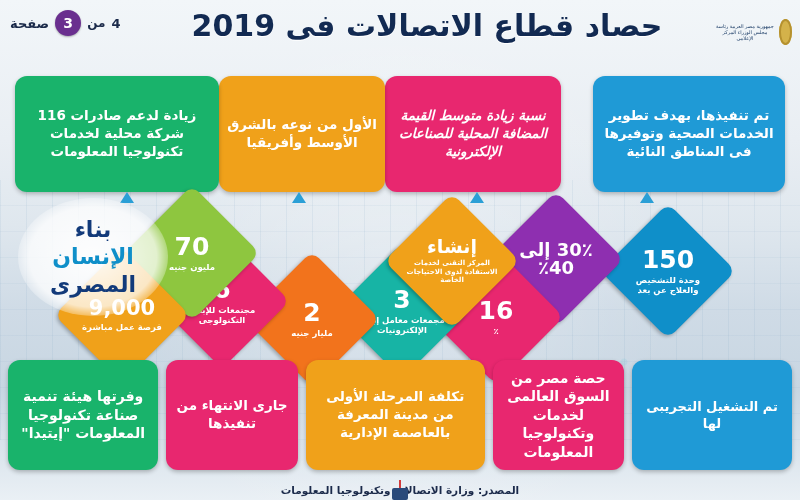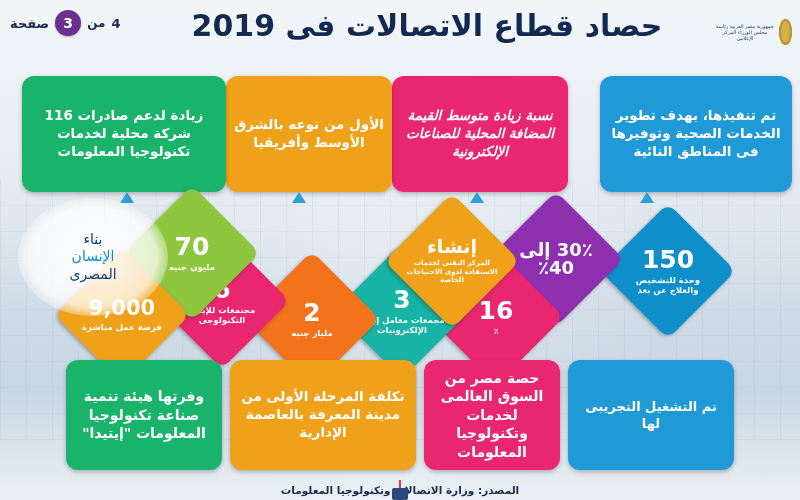--- a/index.html
+++ b/index.html
@@ -39,21 +39,21 @@
   }
   .pagebadge{position:absolute;left:10px;top:10px;display:flex;align-items:center;gap:6px;
     font-size:13px;color:#1b2a4a;font-weight:bold;}
   .pagebadge .circle{width:26px;height:26px;border-radius:50%;background:#6a2f8f;color:#fff;
     display:flex;align-items:center;justify-content:center;font-size:14px;font-weight:bold;
     box-shadow:0 1px 2px rgba(0,0,0,.3);}
   .pagebadge .of{font-size:12px;color:#1b2a4a;}
 
   
   .toprow{position:absolute;top:76px;left:8px;right:8px;height:116px;display:flex;
-    flex-direction:row-reverse;gap:0;justify-content:flex-end;}
+    flex-direction:row-reverse;gap:0;justify-content:center;}
   .card{
     border-radius:12px;color:#fff;font-weight:bold;
     display:flex;align-items:center;justify-content:center;text-align:center;
     padding:6px 8px;line-height:1.32;
     box-shadow:0 2px 4px rgba(0,0,0,.25);
   }
   .t1{width:188px;font-size:13.5px;background:#19b36b;}
   .t2{width:150px;font-size:13.5px;background:#f0a11a;}
   .t3{width:160px;font-size:13.5px;background:#e8276f;font-style:italic;}
   .t4{width:176px;font-size:13.5px;background:#1f9ad6;margin-left:32px;}
@@ -86,21 +86,21 @@
   .dins{top:8px;right:300px;background:#f0a11a;}
   .d2{top:66px;right:440px;background:#f2731c;}
   .d6{top:48px;right:530px;background:#e8276f;}
   .d70{top:0px;right:560px;background:#8ec63f;}
   .d9000{top:62px;right:630px;background:#f0a11a;}
 
   
   .human{
     position:absolute;top:198px;left:18px;width:150px;height:118px;
     display:flex;align-items:center;justify-content:center;text-align:center;
-    color:#123a7a;font-weight:normal;font-size:14px;line-height:1.25;
+    color:#123a7a;font-weight:bold;font-size:22px;line-height:1.25;
     background:radial-gradient(ellipse at center, rgba(255,255,255,.95) 0%, rgba(255,255,255,.75) 60%, rgba(255,255,255,0) 78%);
     border-radius:50%;
   }
   .human .l2{color:#0f8fc9;}
 
   
   .botrow{position:absolute;bottom:30px;left:8px;right:8px;height:110px;display:flex;
     flex-direction:row-reverse;gap:8px;justify-content:center;}
   .b1{width:140px;font-size:14px;background:#19b36b;}
   .b2{width:120px;font-size:13.5px;background:#e8276f;}
@@ -215,20 +215,21 @@
   <div class="human">
     <div>
       <div>بناء</div>
       <div class="l2">الإنسان</div>
       <div>المصرى</div>
     </div>
   </div>
 
   <div class="botrow">
     <div class="card b1">وفرتها هيئة تنمية صناعة تكنولوجيا المعلومات "إيتيدا"</div>
+    <div class="card b2">جارى الانتهاء من تنفيذها</div>
     <div class="card b3">تكلفة المرحلة الأولى من مدينة المعرفة بالعاصمة الإدارية</div>
     <div class="card b4">حصة مصر من السوق العالمى لخدمات وتكنولوجيا المعلومات</div>
     <div class="card b5">تم التشغيل التجريبى لها</div>
   </div>
 
   <div class="source">المصدر: وزارة الاتصالات وتكنولوجيا المعلومات</div>
   <div class="plug">
     <div class="cord"></div>
     <div class="body"></div>
   </div>

